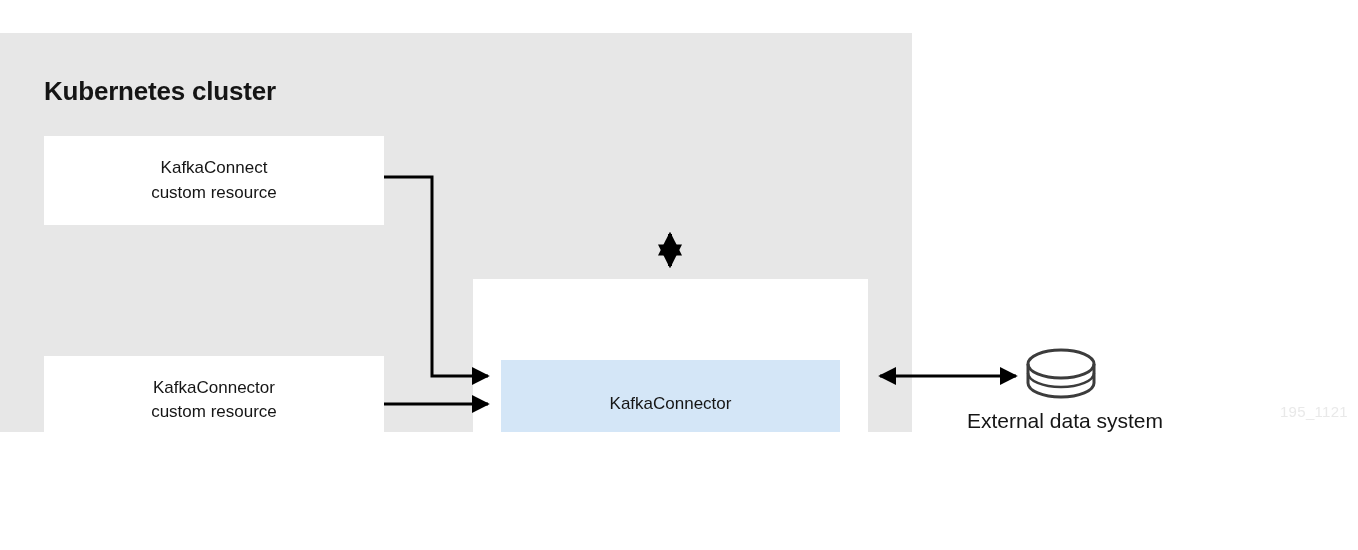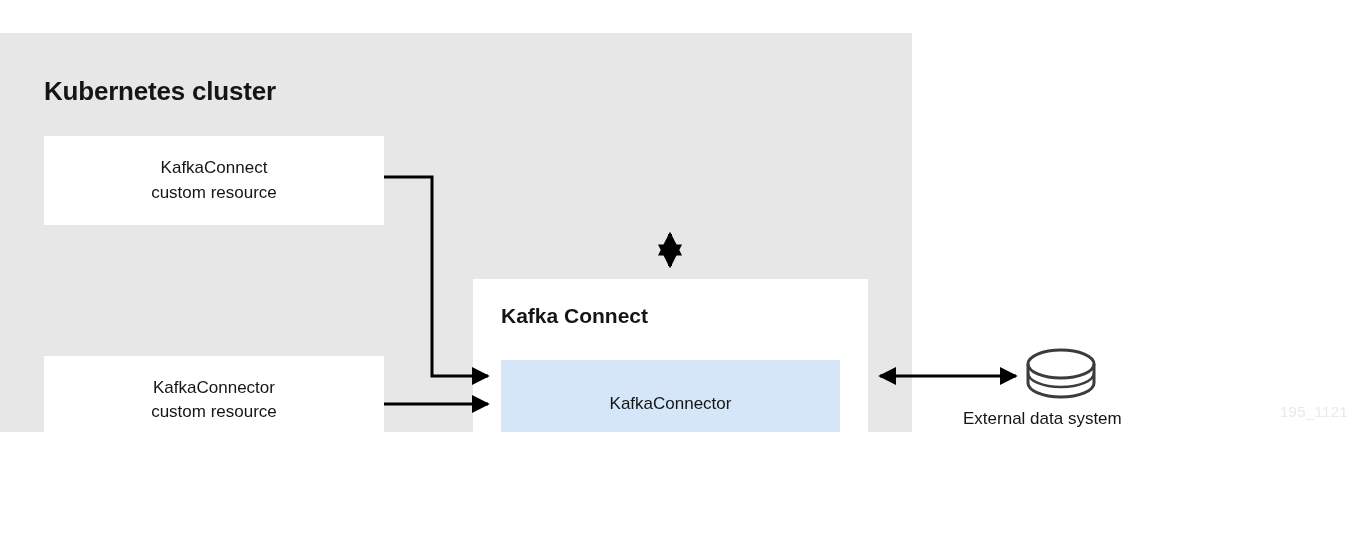--- a/index.html
+++ b/index.html
@@ -123,22 +123,22 @@
     height: 550px;
     pointer-events: none;
   }
 
   
   #external-label {
     position: absolute;
     left: 963px;
     top: 409px;
     width: 200px;
-    text-align: left;
-    font-size: 17px;
+    text-align: right;
+    font-size: 21px;
     color: #151515;
     white-space: nowrap;
   }
 
   
   #watermark {
     position: absolute;
     right: 10px;
     bottom: 12px;
     font-size: 15px;
@@ -163,21 +163,20 @@
 
   <div class="cr-box" id="kafkaconnector-cr">
     <div>
       <span class="cr-line1">KafkaConnector</span>
       <span class="cr-line2">custom resource</span>
     </div>
   </div>
 
 
   <div id="kafka-connect-box">
-    <div id="kafka-connect-title">Kafka Connect</div>
     <div id="kafkaconnector-inner">
       <span>KafkaConnector</span>
     </div>
   </div>
 
   <svg id="connectors" viewBox="0 0 1358 550" xmlns="http://www.w3.org/2000/svg">
     <defs>
       <marker id="arrow-end" viewBox="0 0 10 10" refX="9" refY="5" markerWidth="6" markerHeight="6" orient="auto-start-reverse">
         <path d="M 0 0 L 10 5 L 0 10 z" fill="#000000"></path>
       </marker>

